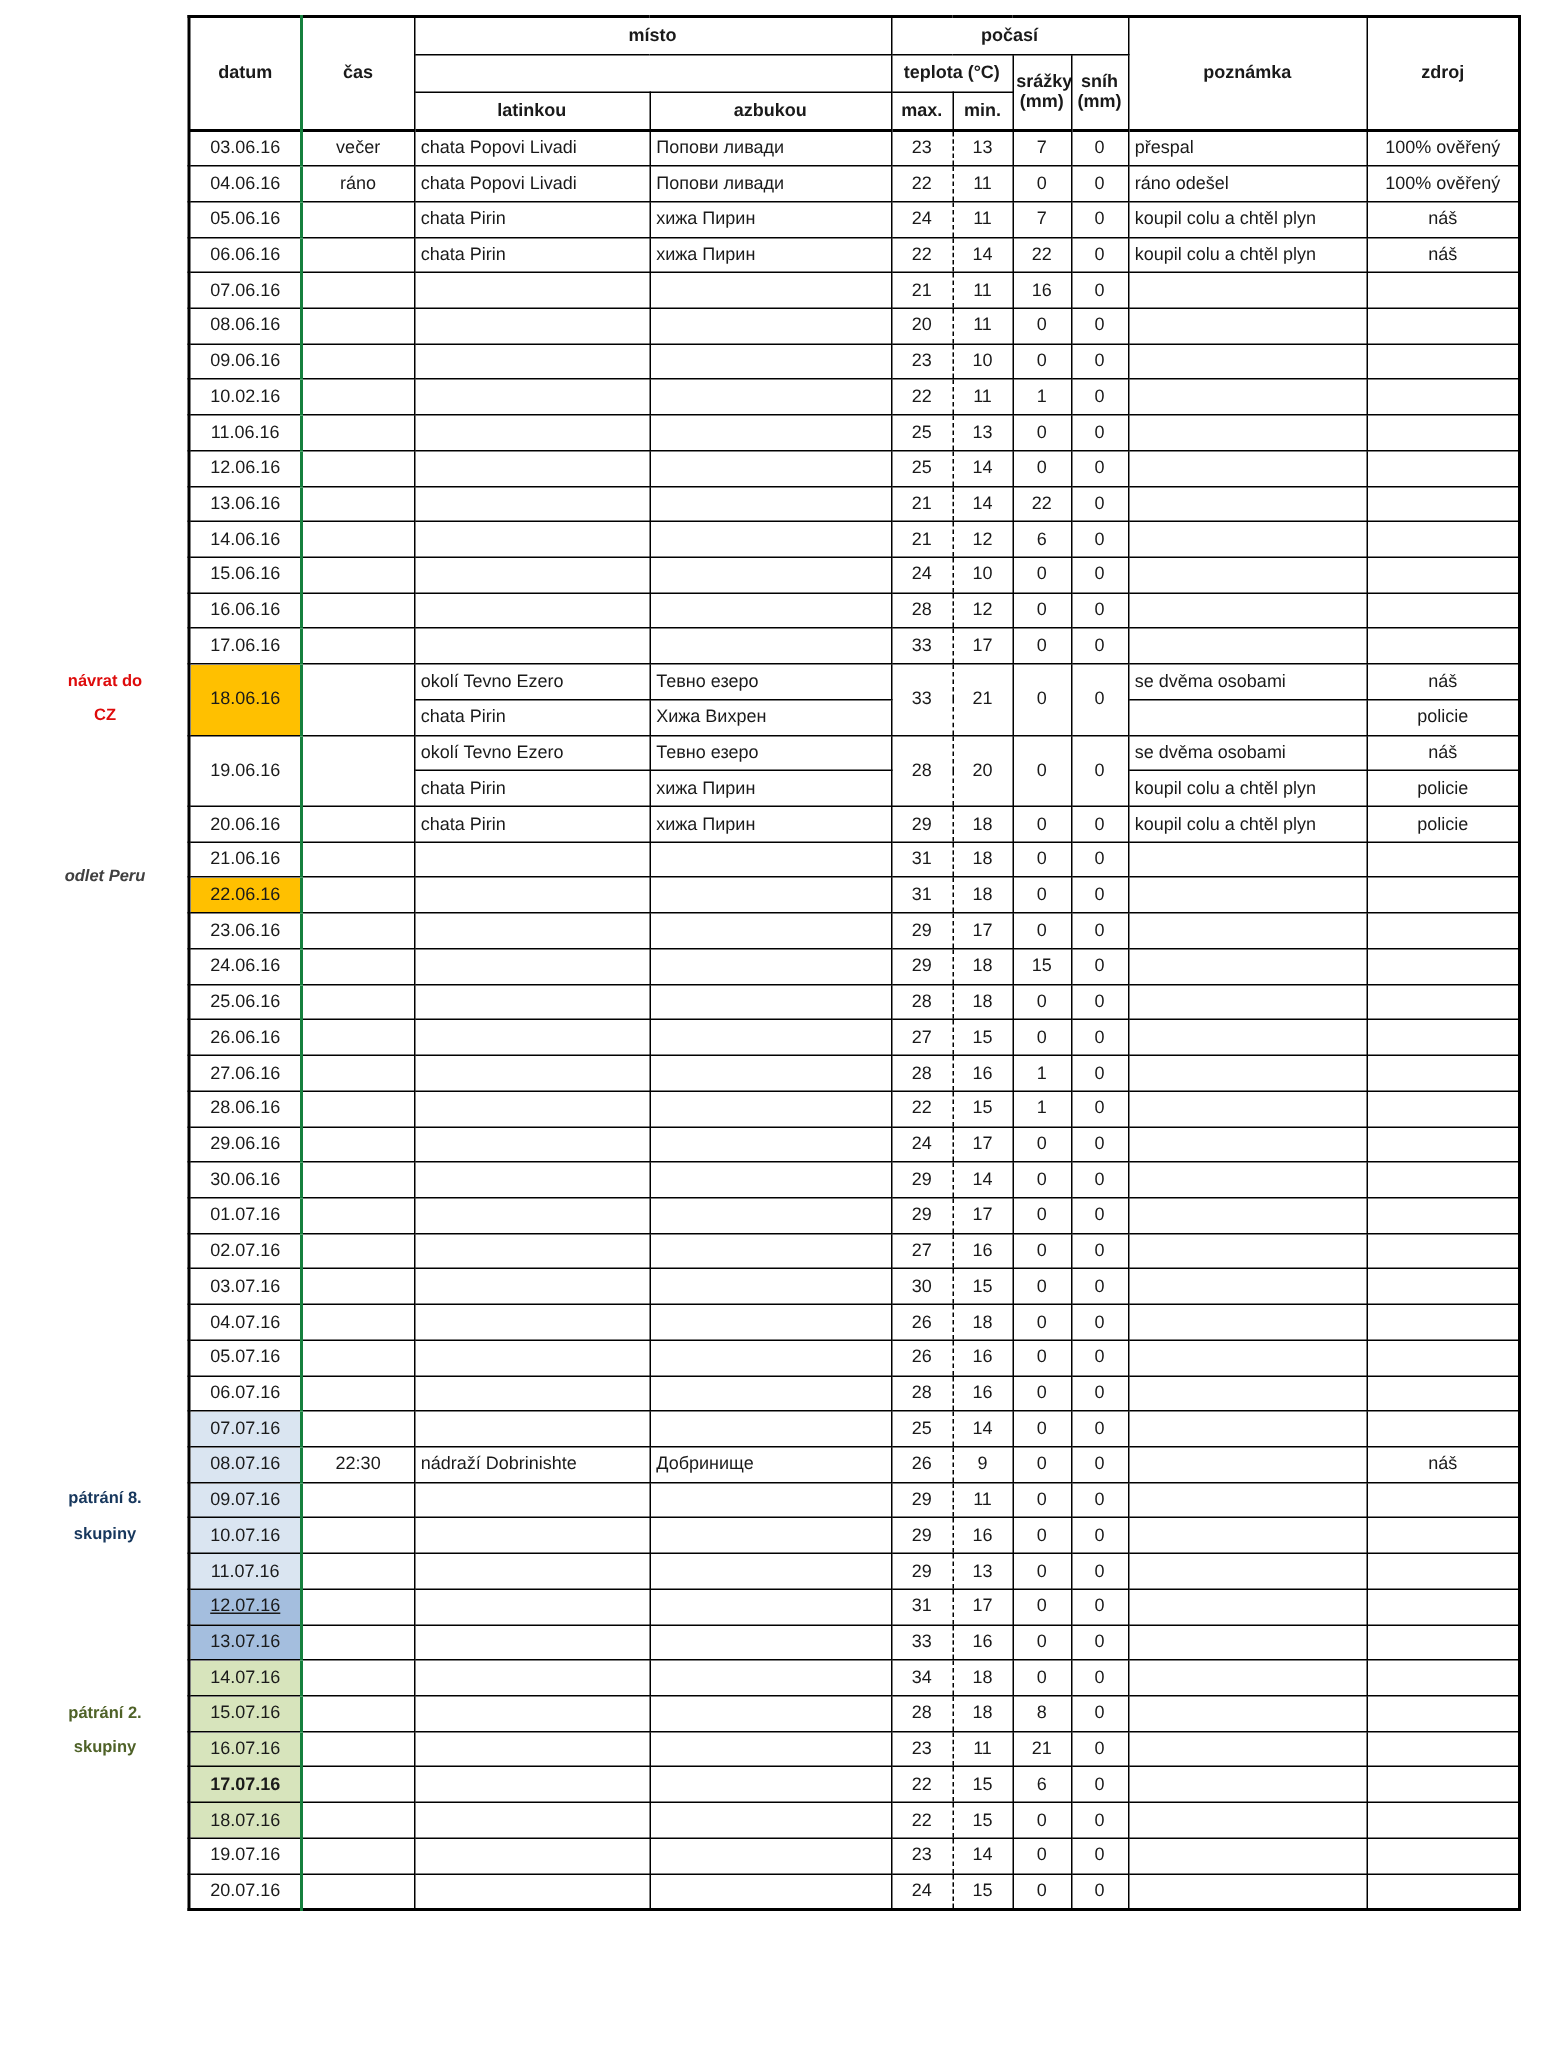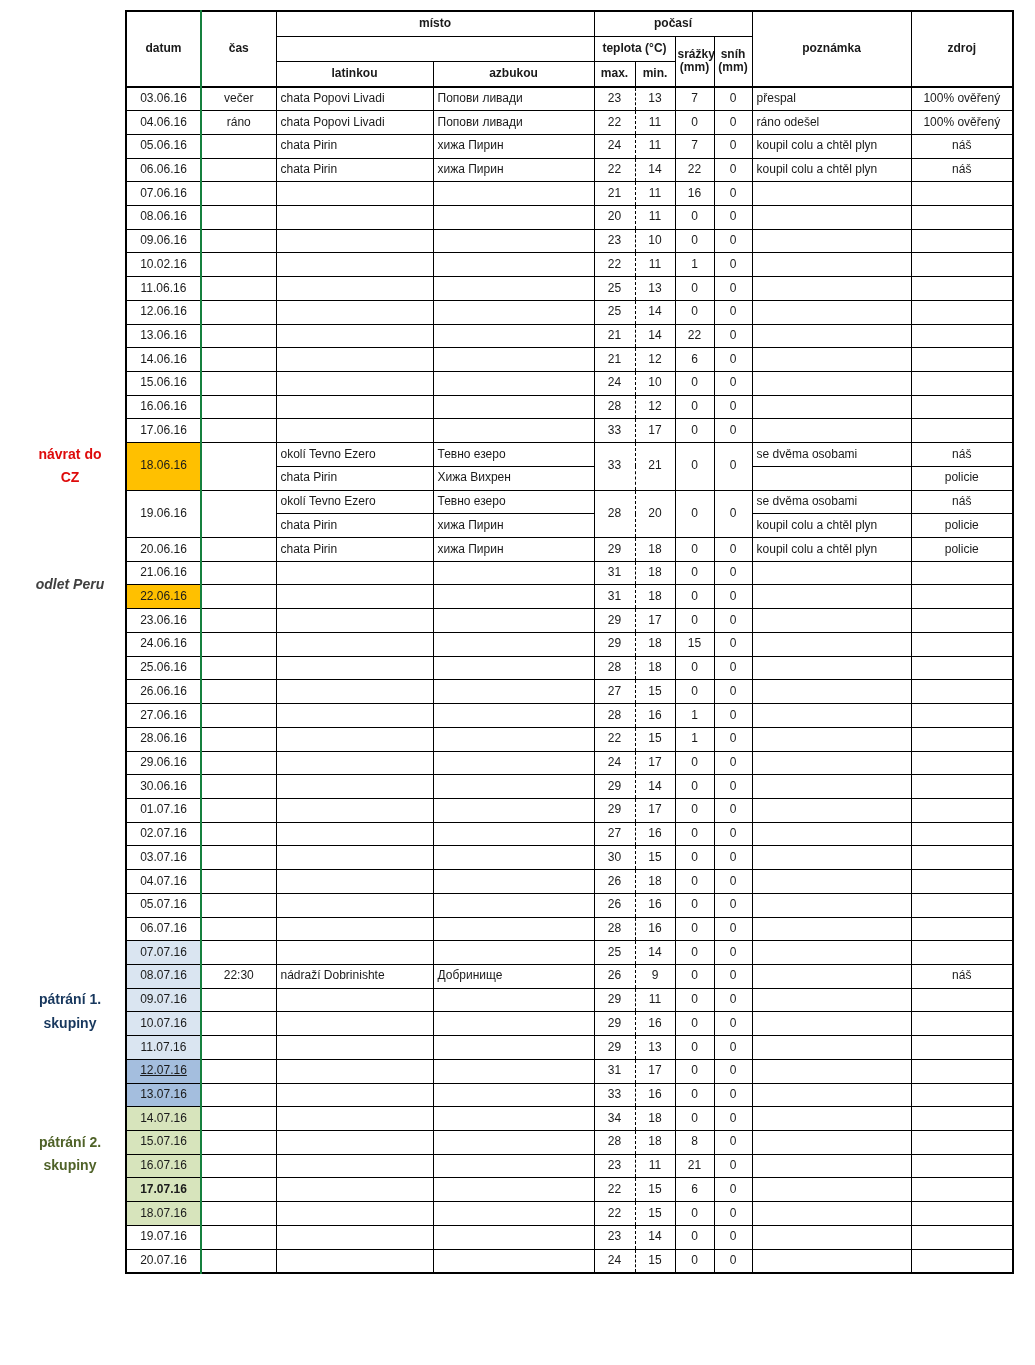--- a/index.html
+++ b/index.html
@@ -23,36 +23,36 @@
   tbody tr:first-child td { border-top:2.5px solid #000; }
   .c-date { border-right:2px solid #15803d; }
   td.c-date { text-align:center; }
   td.c-time { text-align:center; }
   td.c-lat, td.c-cyr, td.c-note { text-align:left; }
   td.num, td.c-src { text-align:center; padding:0 1px; }
   tbody td.c-max { border-right:1px dashed #000;margin-top:20px; }
   tbody td.c-min { border-left:1px dashed #000; }
   .annotation {
     position:absolute; left:20px; width:100px; text-align:center;
-    font-weight:bold; font-size:14px; line-height:23.7px; white-space:nowrap;
+    font-weight:bold; font-size:11px; line-height:23.7px; white-space:nowrap;
   }
 </style>
 </head>
 <body>
 
 <div class="left-gutter">
     <div class="annotation" style="top: 442.672px; color: rgb(222, 11, 11);">
       <div>návrat do</div>
       <div>CZ</div>
     </div>
     <div class="annotation" style="top: 573px; color: #404040; font-style: italic;">
       <div>odlet Peru</div>
     </div>
     <div class="annotation" style="top: 988.203px; color: rgb(23, 55, 93);">
-      <div>pátrání 1.</div>
+      <div>pátrání 8.</div>
       <div>skupiny</div>
     </div>
     <div class="annotation" style="top: 1130.52px; color: rgb(79, 98, 40);">
       <div>pátrání 2.</div>
       <div>skupiny</div>
     </div>
   </div>
 
 <div class="table-wrap">
   <table>

